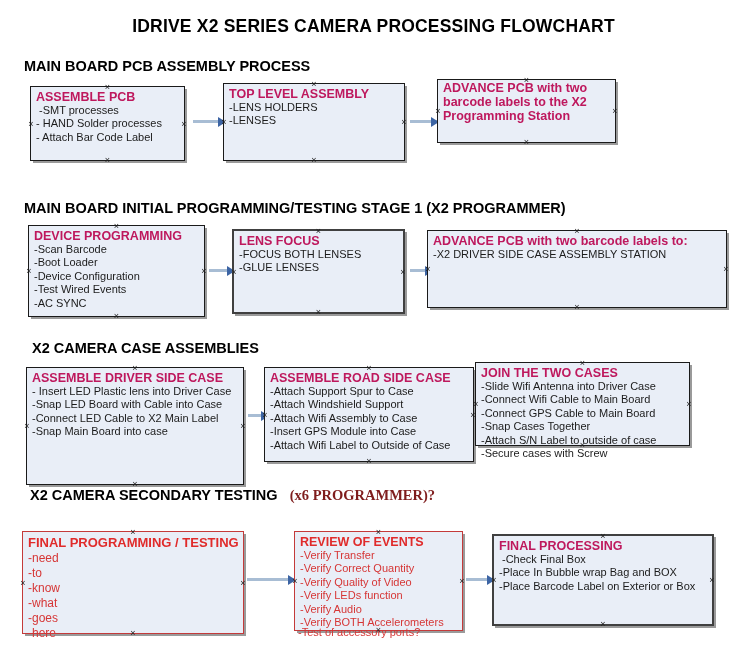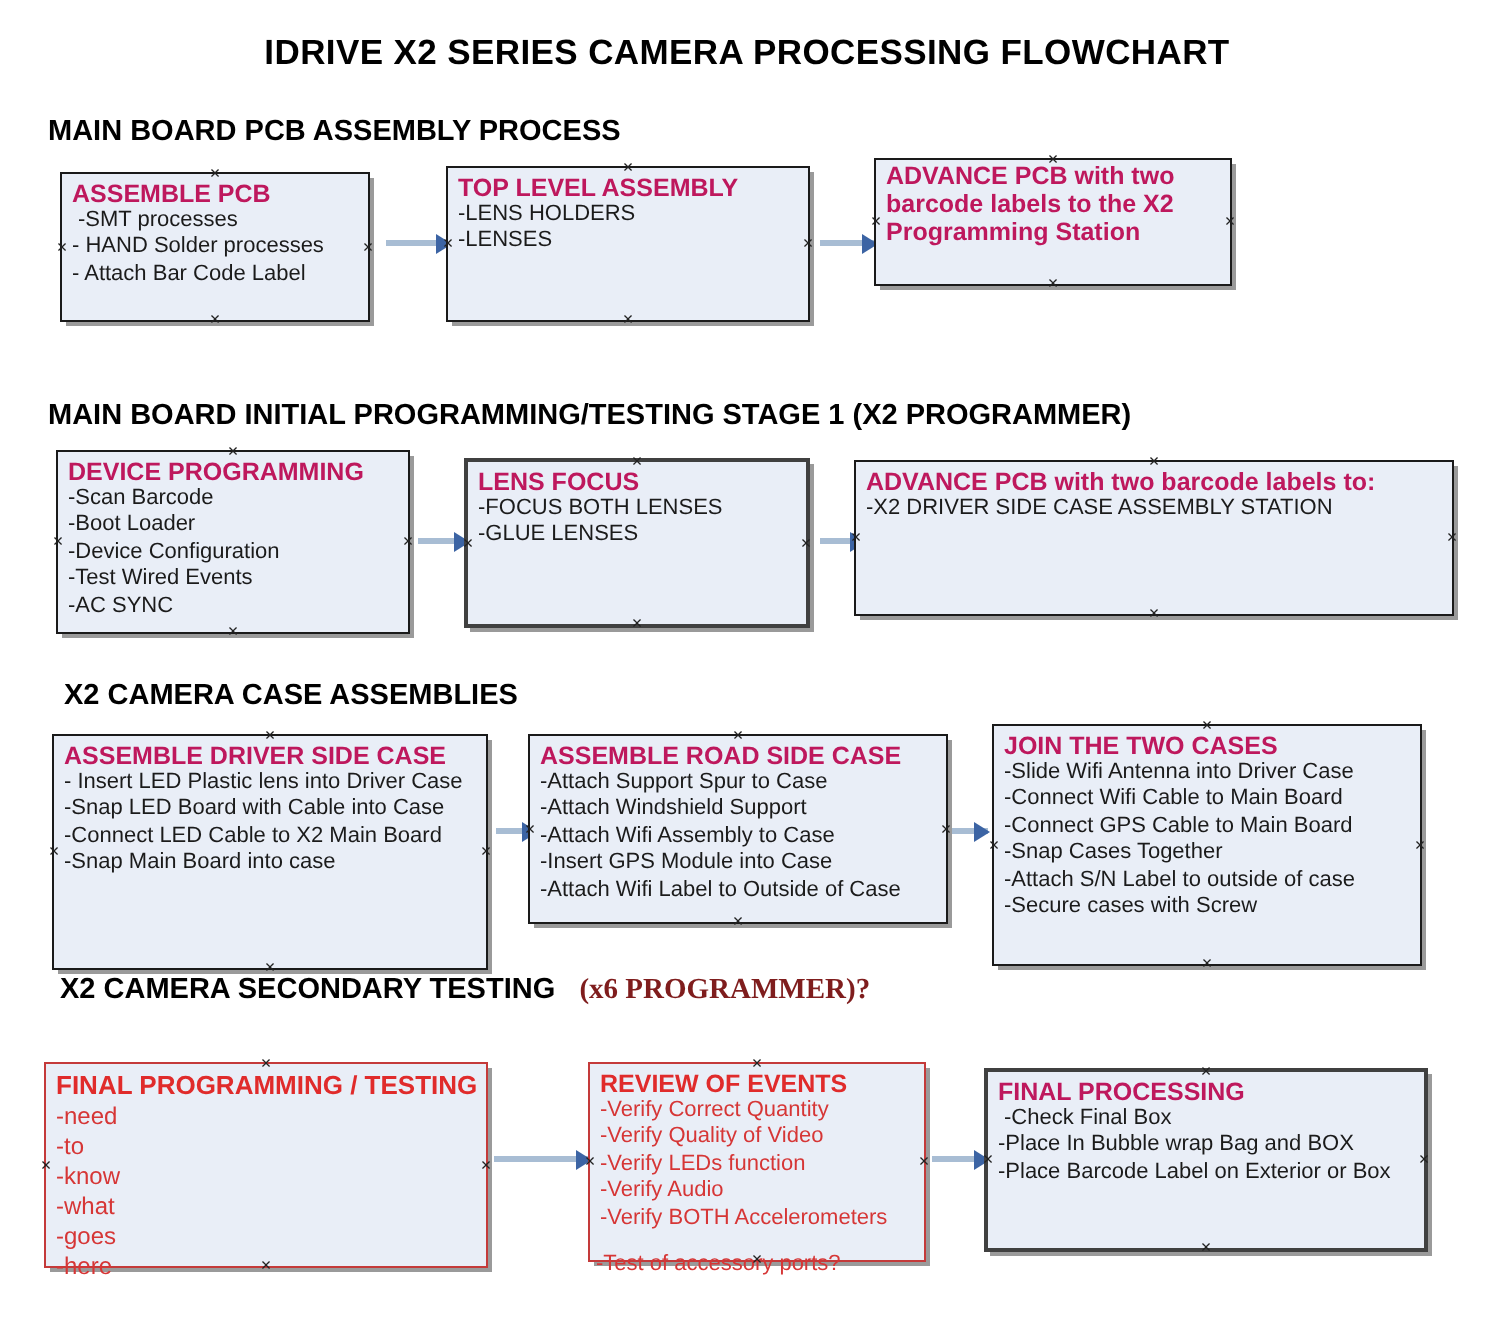--- a/index.html
+++ b/index.html
@@ -154,21 +154,21 @@
   </div>
 
   <div class="section-head" style="left:32px;top:340px;">
     <span>X2 CAMERA CASE ASSEMBLIES</span>
   </div>
 
   <div class="box" style="left:26px;top:367px;width:218px;height:118px;">
     <div class="bx-title">ASSEMBLE DRIVER SIDE CASE</div>
     <div class="bx-line">- Insert LED Plastic lens into Driver Case</div>
     <div class="bx-line">-Snap LED Board with Cable into Case</div>
-    <div class="bx-line">-Connect LED Cable to X2 Main Board</div>
+    <div class="bx-line">-Connect LED Cable to X2 Main Label</div>
     <div class="bx-line">-Snap Main Board into case</div>
     <span class="hx" style="left:50%;top:0;"></span>
     <span class="hx" style="left:50%;top:100%;"></span>
     <span class="hx" style="left:0;top:50%;"></span>
     <span class="hx" style="left:100%;top:50%;"></span>
   </div>
 
   <div class="conn" style="left:248px;top:414px;width:20px;">
     <span class="head"></span>
   </div>
@@ -183,21 +183,21 @@
     <span class="hx" style="left:50%;top:0;"></span>
     <span class="hx" style="left:50%;top:100%;"></span>
     <span class="hx" style="left:0;top:50%;"></span>
     <span class="hx" style="left:100%;top:50%;"></span>
   </div>
 
   <div class="conn" style="left:476px;top:414px;width:18px;">
     <span class="head"></span>
   </div>
 
-  <div class="box" style="left:496px;top:362px;width:215px;height:121px;">
+  <div class="box" style="left:475px;top:362px;width:215px;height:84px;">
     <div class="bx-title">JOIN THE TWO CASES</div>
     <div class="bx-line">-Slide Wifi Antenna into Driver Case</div>
     <div class="bx-line">-Connect Wifi Cable to Main Board</div>
     <div class="bx-line">-Connect GPS Cable to Main Board</div>
     <div class="bx-line">-Snap Cases Together</div>
     <div class="bx-line">-Attach S/N Label to outside of case</div>
     <div class="bx-line">-Secure cases with Screw</div>
     <span class="hx" style="left:50%;top:0;"></span>
     <span class="hx" style="left:50%;top:100%;"></span>
     <span class="hx" style="left:0;top:50%;"></span>
@@ -222,20 +222,21 @@
     <span class="hx" style="left:0;top:50%;"></span>
     <span class="hx" style="left:100%;top:50%;"></span>
   </div>
 
   <div class="conn" style="left:247px;top:578px;width:48px;">
     <span class="head"></span>
   </div>
 
   <div class="box red-border overflow" style="left:294px;top:531px;width:169px;height:100px;">
     <div class="bx-title red">REVIEW OF EVENTS</div>
+    <div class="bx-line red">-Verify Transfer</div>
     <div class="bx-line red">-Verify Correct Quantity</div>
     <div class="bx-line red">-Verify Quality of Video</div>
     <div class="bx-line red">-Verify LEDs function</div>
     <div class="bx-line red">-Verify Audio</div>
     <div class="bx-line red">-Verify BOTH Accelerometers</div>
     <div class="bx-line red" style="position:absolute;left:3px;top:100%;margin-top:-4px;text-align:center;">-Test of accessory ports?</div>
     <span class="hx" style="left:50%;top:0;"></span>
     <span class="hx" style="left:50%;top:100%;"></span>
     <span class="hx" style="left:0;top:50%;"></span>
     <span class="hx" style="left:100%;top:50%;"></span>

